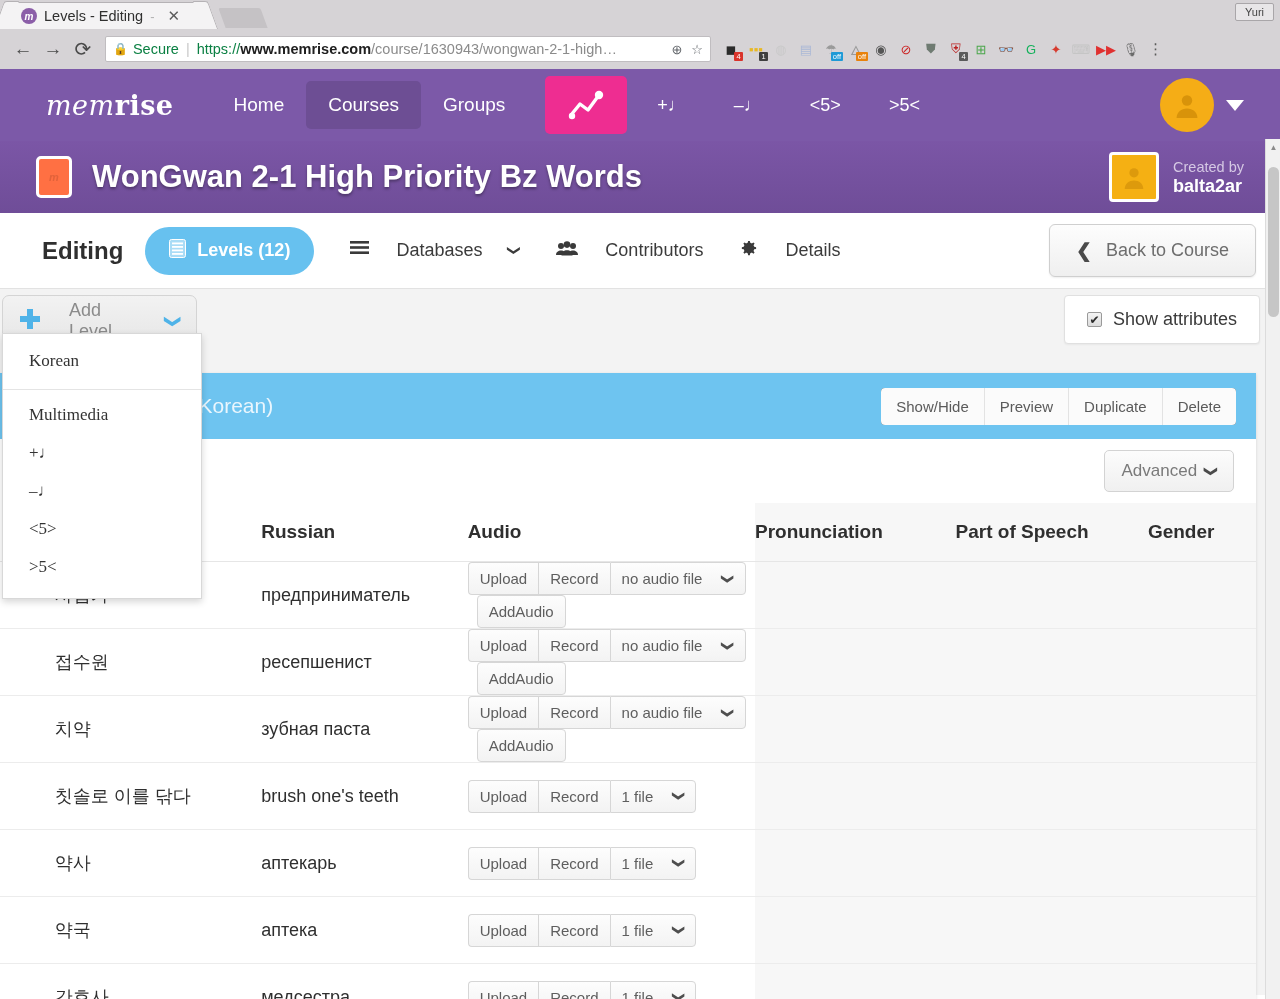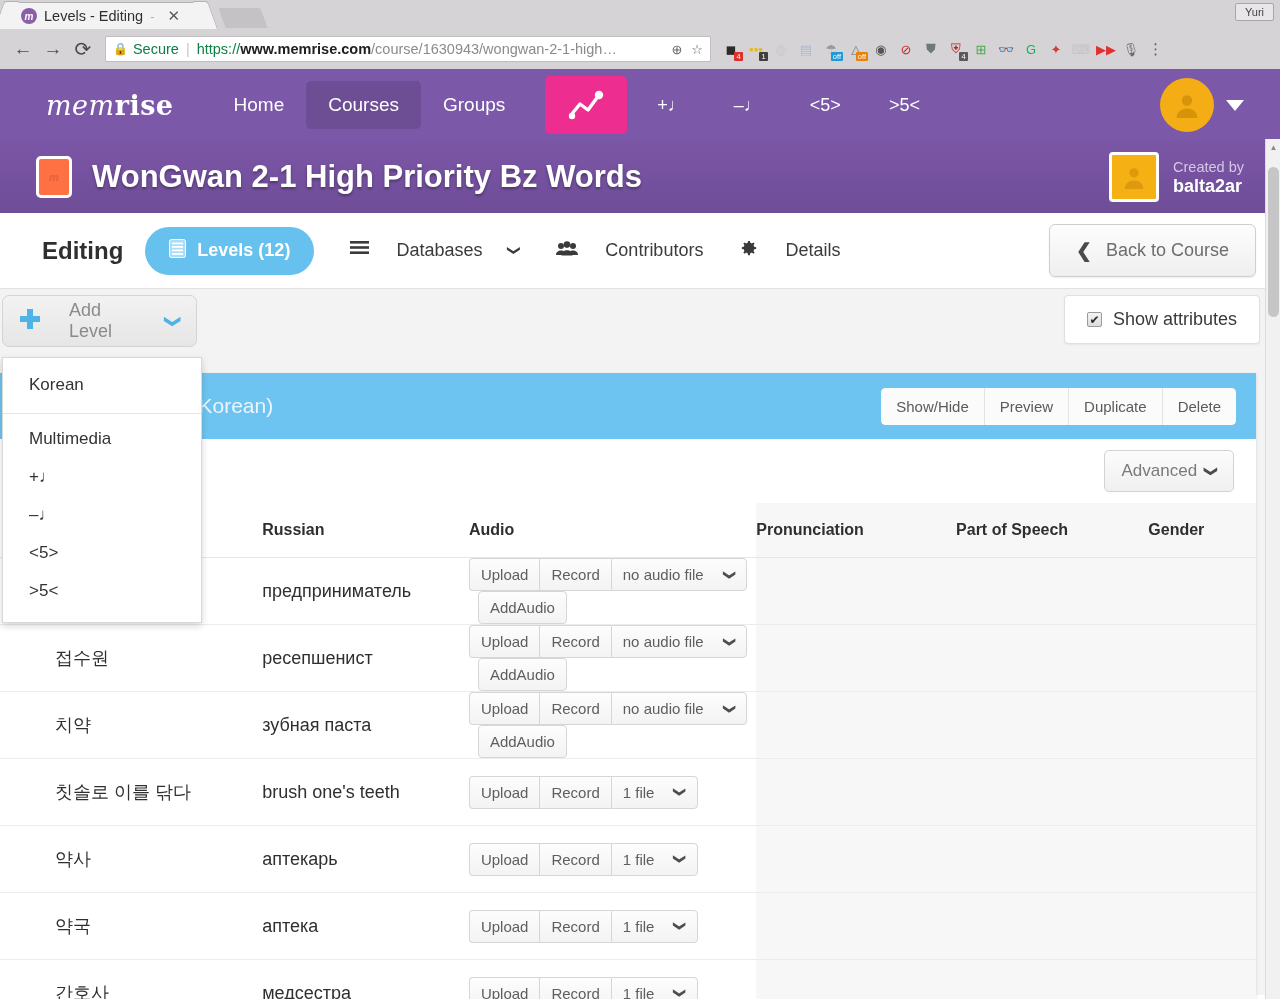--- a/index.html
+++ b/index.html
@@ -136,22 +136,22 @@
   
   .content { background: #f3f3f3; height: 706px; position: relative; padding: 0; }
   .btn-addlevel {
     position: absolute; left: 2px; top: 6px; width: 195px; height: 52px;
     background: linear-gradient(#f2f2f2,#e6e6e6); border: 1px solid #d4d4d4; border-radius: 7px;
     display: flex; align-items: center; gap: 28px; padding: 0 16px; font-size: 18px; color: #8b8b8b;
   }
   .plus-ic { color: #4fb3e8; font-size: 25px; font-weight: bold; line-height: 1; }
   .caret-blue { color: #4fb3e8; font-size: 16px; font-weight: bold; margin-left: auto; }
   .dropdown {
-    position: absolute; left: 2px; top: 68px; width: 200px; background: #fff;
-    border: 1px solid #d8d8d8; box-shadow: 0 3px 7px rgba(0,0,0,.16); z-index: 50; padding: 8px 0 12px;
+    position: absolute; left: 2px; top: 44px; width: 200px; background: #fff;
+    border: 1px solid #d8d8d8; box-shadow: 0 3px 7px rgba(0,0,0,.16); z-index: 50; padding: 8px 0 12px; font-family: Liberation Serif, serif;
   }
   .dd-item { padding: 9px 26px; font-size: 17px; color: #333; }
   .dd-sep { height: 1px; background: #e4e4e4; margin: 9px 0 6px; }
   .btn-showattr {
     position: absolute; right: 20px; top: 6px; background: #fff; border: 1px solid #e0e0e0;
     border-radius: 4px; padding: 13px 22px; display: flex; align-items: center; gap: 11px;
     font-size: 18px; color: #3a3a3a; box-shadow: 0 1px 2px rgba(0,0,0,.05);
   }
   .cbx {
     width: 15px; height: 15px; background: linear-gradient(#f4f4f4,#dcdcdc); border: 1px solid #9a9a9a;
@@ -179,21 +179,21 @@
   .pencil { margin-left: 12px; font-size: 20px; color: #c8c8c8; }
   .btn-advanced {
     margin-left: auto; background: linear-gradient(#fcfcfc,#f0f0f0); border: 1px solid #d3d3d3;
     border-radius: 5px; padding: 10px 16px; font-size: 17px; color: #7a7a7a;
     display: flex; align-items: center; gap: 9px;
   }
 
   
   table.words { width: 100%; border-collapse: collapse; }
   table.words th {
-    text-align: left; font-size: 16px; font-weight: bold; color: #2f2f2f;
+    text-align: left; font-size: 19px; font-weight: bold; color: #2f2f2f;
     padding: 18px 0 18px 0; border-bottom: 1px solid #e6e6e6;
   }
   table.words td { padding: 0; border-bottom: 1px solid #ececec; height: 67px; vertical-align: middle; }
   .c-drag { width: 56px; }
   .c-kor  { width: 220px; font-size: 18px; color: #2f2f2f; padding-left: 2px !important; }
   .c-rus  { width: 210px; font-size: 18px; color: #2f2f2f; }
   .c-aud  { width: 288px; }
   .c-pron { width: 205px; }
   .c-pos  { width: 200px; }
   .c-gen  { width: 110px; text-align: right; padding-right: 10px !important; }

